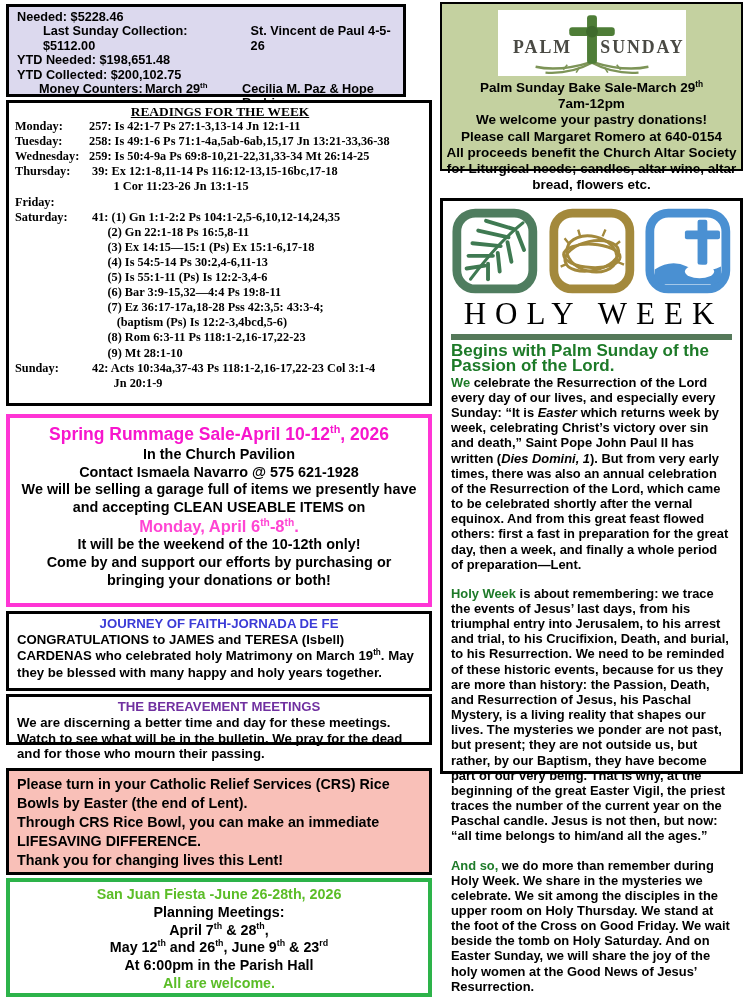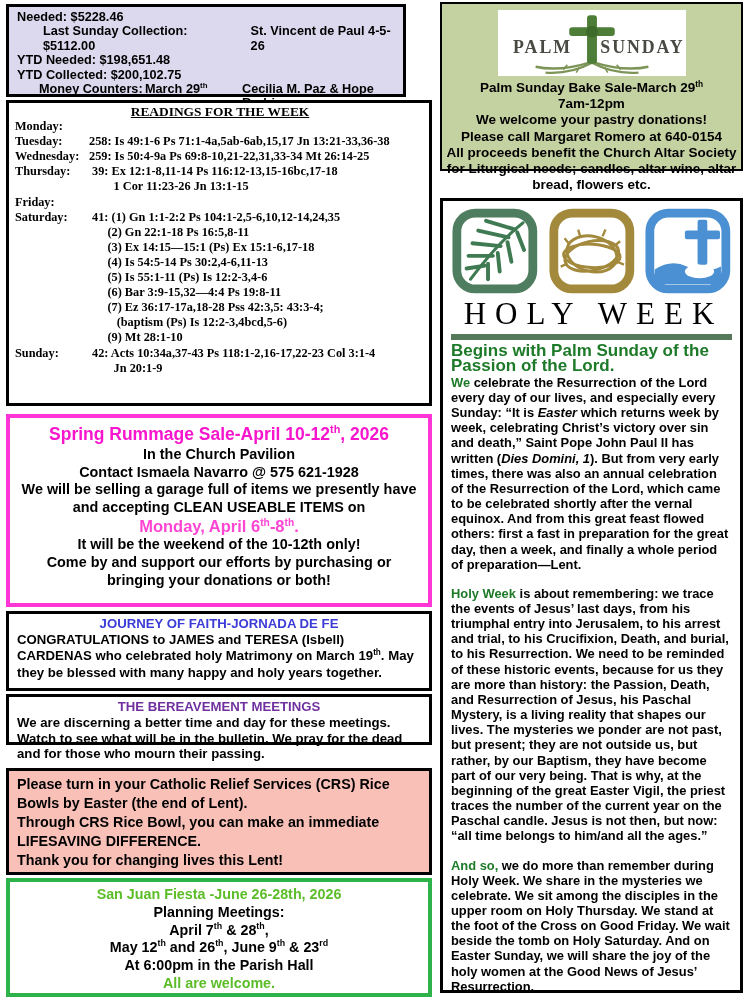--- a/index.html
+++ b/index.html
@@ -41,21 +41,21 @@
        background:var(--salmon-bg);font-size:14.3px;line-height:18.9px;padding:4px 8px 0 8px;}
 
   .fiesta{left:6px;top:878px;width:426px;height:119px;border:4px solid var(--fiesta-border);
           text-align:center;font-size:14.3px;line-height:17.8px;padding:4px 8px 0 8px;}
 
   
   .bakesale{left:440px;top:2px;width:303px;height:169px;border:2px solid #000;
             background:var(--sage-bg);text-align:center;font-size:13.5px;line-height:16.2px;padding:4px 4px 0 4px;}
   .ps-logo{display:block;margin:2px auto 4px auto;background:#fff;}
 
-  .holyweek{left:440px;top:198px;width:303px;height:795px;border:3px solid #000;
+  .holyweek{left:440px;top:198px;width:303px;height:576px;border:3px solid #000;
             padding:4px 8px 0 8px;}
   .hw-icons{display:flex;justify-content:center;gap:9px;margin-top:2px;}
   .hw-title{font-family:"Liberation Serif",serif;font-weight:normal;font-size:31px;
             letter-spacing:9px;text-align:center;white-space:nowrap;margin:1px 0 0 4px;}
   .hw-bar{height:6px;background:var(--holy-bar);margin:2px 0 3px 0;}
   .hw-heading{color:var(--green-dark);font-size:17px;line-height:15.4px;margin-bottom:1px;}
   .hw-para{font-size:12.9px;line-height:15.15px;margin:0 0 14px 0;}
 </style>
 </head>
 <body>
@@ -80,20 +80,23 @@
       <span><span>April 5</span><sup>th</sup></span>
       <span>Grace Baca &amp; Cheryl Ray</span>
     </div>
   </section>
 
   <section class="box readings">
     <div class="r-title">READINGS FOR THE WEEK</div>
     <div>
         <div class="r-row">
           <div class="r-day">Monday:</div>
+          <div class="r-content">
+            <div class="r-line">257: Is 42:1-7 Ps 27:1-3,13-14 Jn 12:1-11</div>
+          </div>
         </div>
         <div class="r-row">
           <div class="r-day">Tuesday:</div>
           <div class="r-content">
             <div class="r-line">258: Is 49:1-6 Ps 71:1-4a,5ab-6ab,15,17 Jn 13:21-33,36-38</div>
           </div>
         </div>
         <div class="r-row">
           <div class="r-day">Wednesday:</div>
           <div class="r-content">
@@ -114,20 +117,21 @@
           <div class="r-day">Saturday:</div>
           <div class="r-content">
             <div class="r-line"> 41: (1) Gn 1:1-2:2 Ps 104:1-2,5-6,10,12-14,24,35</div>
             <div class="r-line">      (2) Gn 22:1-18 Ps 16:5,8-11</div>
             <div class="r-line">      (3) Ex 14:15—15:1 (Ps) Ex 15:1-6,17-18</div>
             <div class="r-line">      (4) Is 54:5-14 Ps 30:2,4-6,11-13</div>
             <div class="r-line">      (5) Is 55:1-11 (Ps) Is 12:2-3,4-6</div>
             <div class="r-line">      (6) Bar 3:9-15,32—4:4 Ps 19:8-11</div>
             <div class="r-line">      (7) Ez 36:17-17a,18-28 Pss 42:3,5: 43:3-4;</div>
             <div class="r-line">         (baptism (Ps) Is 12:2-3,4bcd,5-6)</div>
+            <div class="r-line">      (8) Rom 6:3-11 Ps 118:1-2,16-17,22-23</div>
             <div class="r-line">      (9) Mt 28:1-10</div>
           </div>
         </div>
         <div class="r-row">
           <div class="r-day">Sunday:</div>
           <div class="r-content">
             <div class="r-line"> 42: Acts 10:34a,37-43 Ps 118:1-2,16-17,22-23 Col 3:1-4</div>
             <div class="r-line">        Jn 20:1-9</div>
           </div>
         </div>

